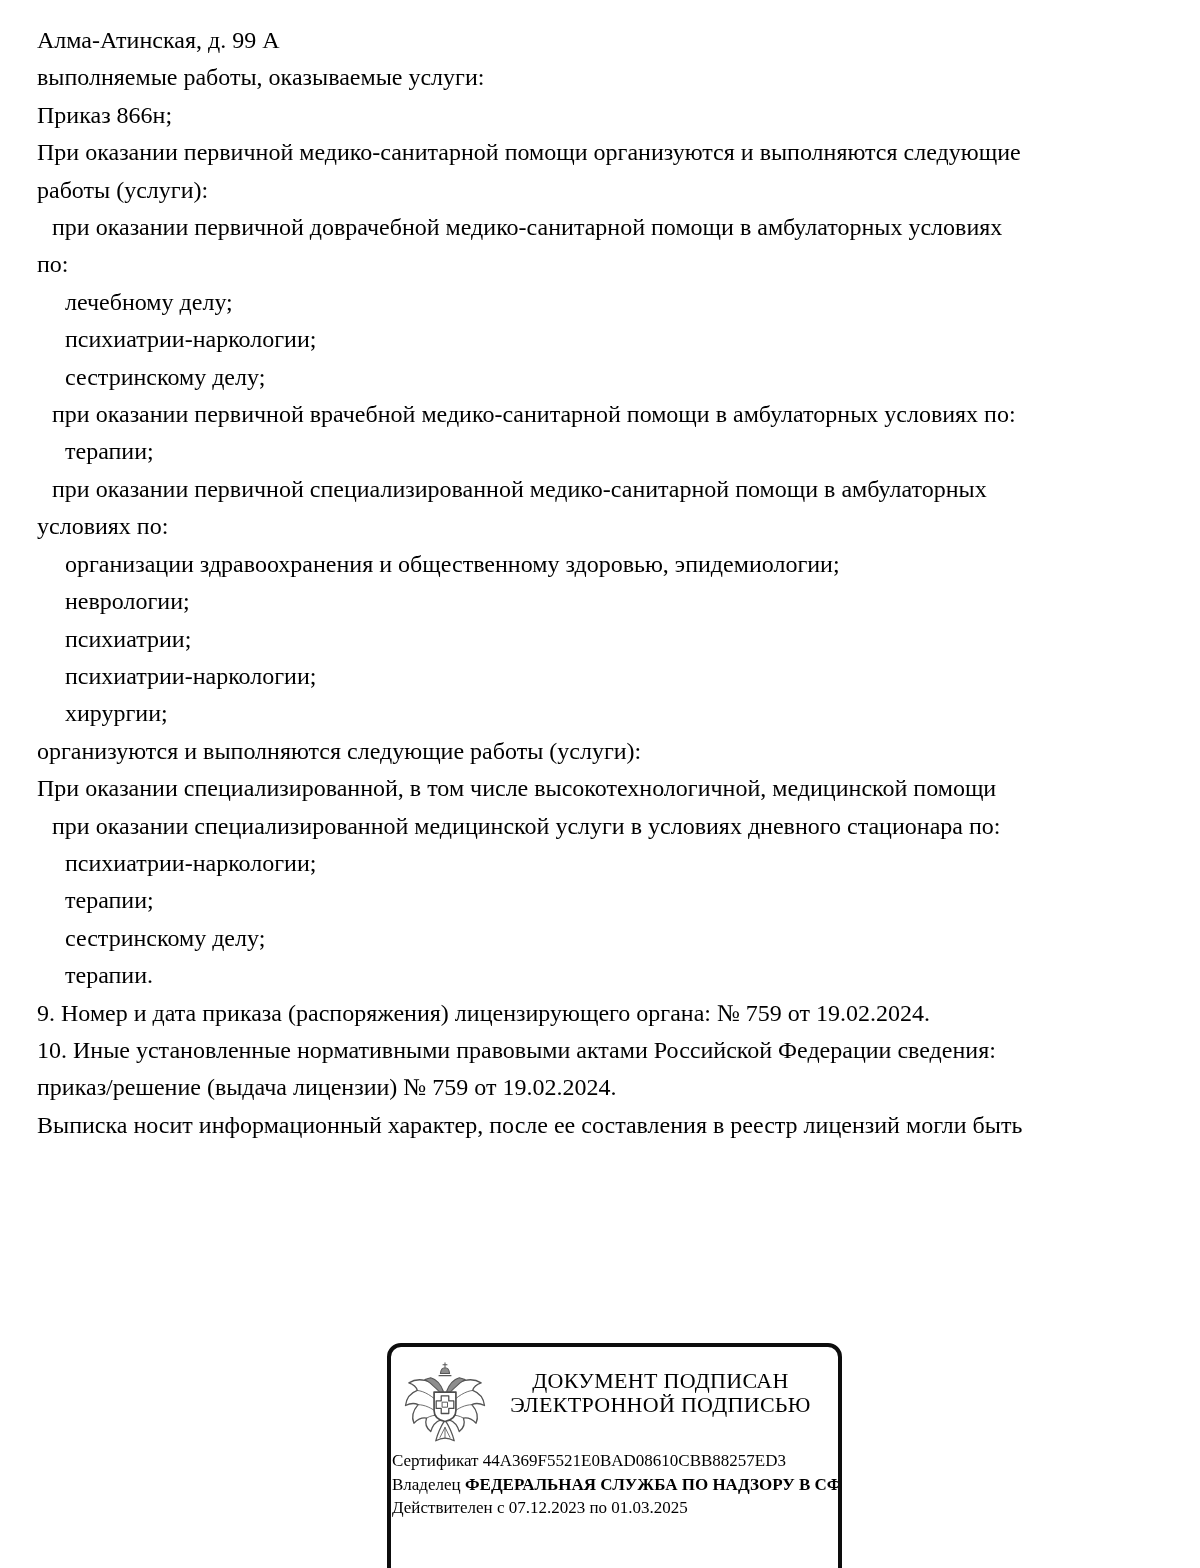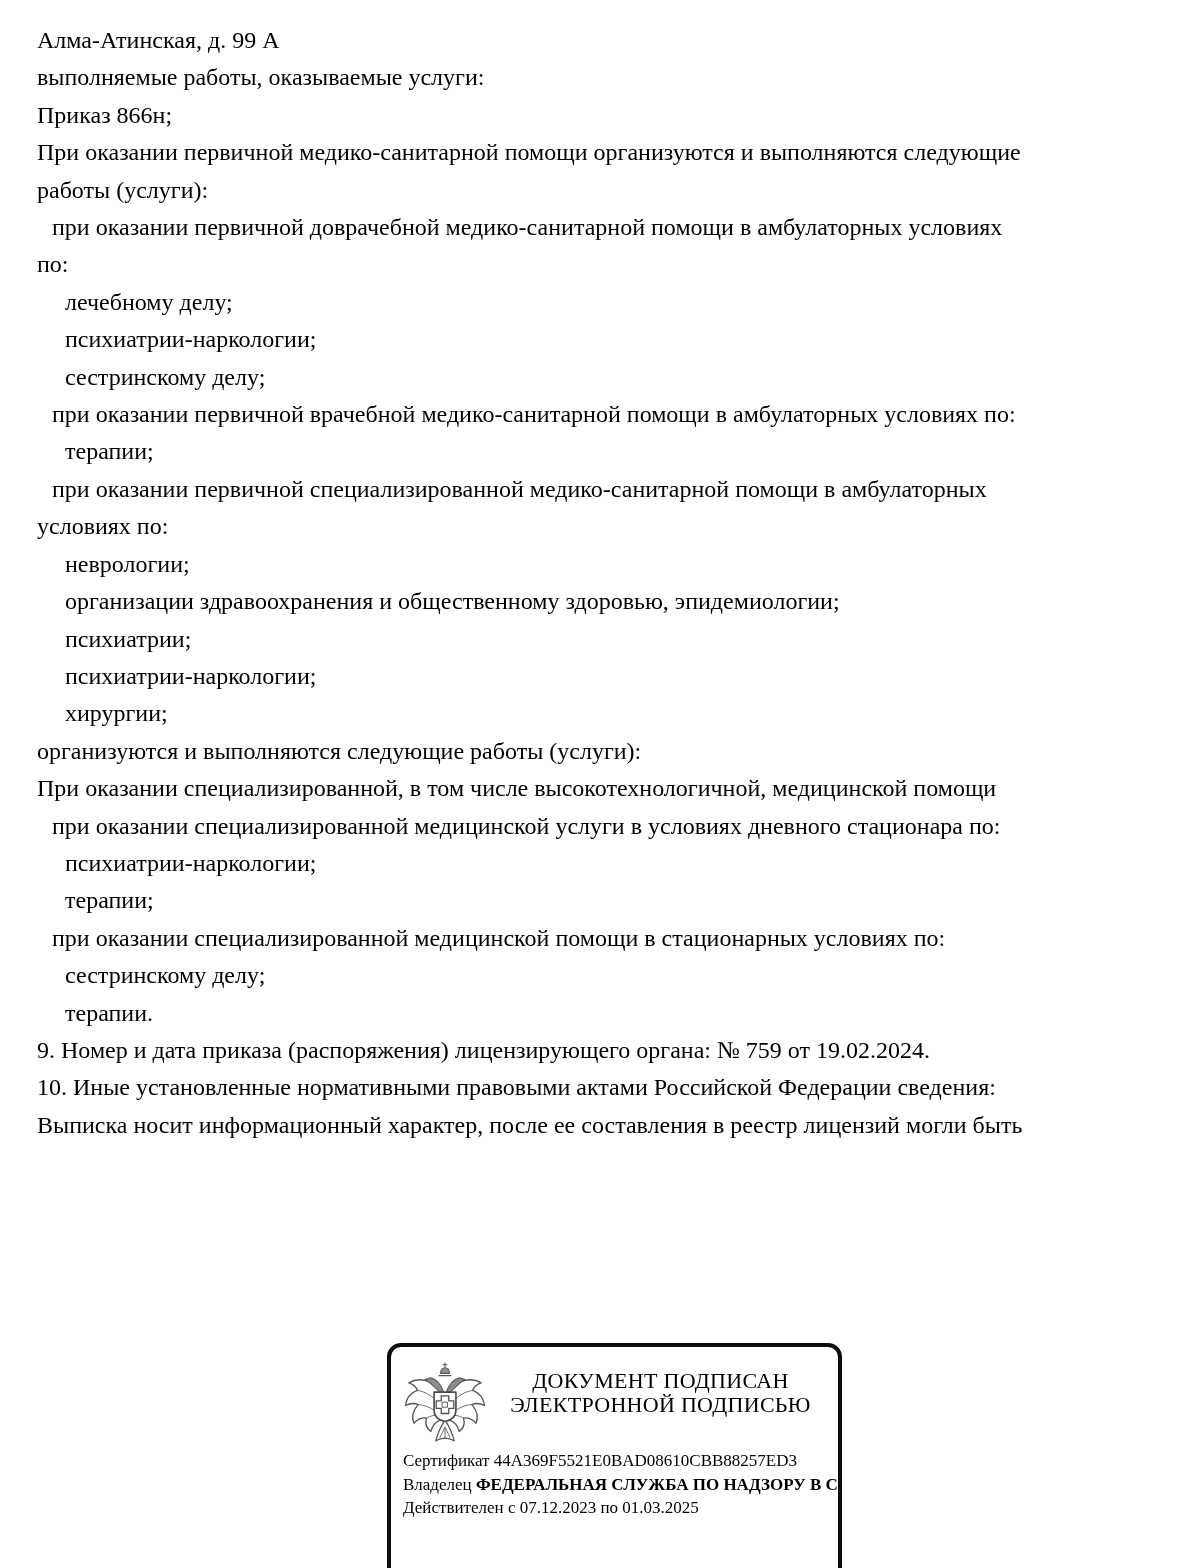--- a/index.html
+++ b/index.html
@@ -18,21 +18,21 @@
     position:absolute;left:387px;top:1343px;width:455px;height:243px;
     box-sizing:border-box;border:4px solid #0d0d0d;border-radius:14px;
     background:#ffffff;overflow:hidden;
   }
   .emblem{position:absolute;left:12px;top:14px;width:84px;height:84px}
   .stamp-title{
     position:absolute;left:108px;right:16px;top:22px;text-align:center;
     font-size:22px;line-height:23.5px;letter-spacing:.3px;
   }
   .stamp-info{
-    position:absolute;left:12px;right:0;top:102px;
+    position:absolute;left:1px;right:0;top:102px;
     font-size:17px;line-height:23.5px;white-space:nowrap;
   }
   .stamp-info p{margin:0;overflow:hidden}
   .owner-value{font-weight:bold}
 </style>
 </head>
 <body>
 
 <div class="doc">
   <p class="l0">Алма-Атинская, д. 99 А</p>
@@ -42,35 +42,35 @@
   <p class="l0">работы (услуги):</p>
   <p class="l1">при оказании первичной доврачебной медико-санитарной помощи в амбулаторных условиях</p>
   <p class="l0">по:</p>
   <p class="l2">лечебному делу;</p>
   <p class="l2">психиатрии-наркологии;</p>
   <p class="l2">сестринскому делу;</p>
   <p class="l1">при оказании первичной врачебной медико-санитарной помощи в амбулаторных условиях по:</p>
   <p class="l2">терапии;</p>
   <p class="l1">при оказании первичной специализированной медико-санитарной помощи в амбулаторных</p>
   <p class="l0">условиях по:</p>
+  <p class="l2">организации здравоохранения и общественному здоровью, эпидемиологии;</p>
   <p class="l2">неврологии;</p>
-  <p class="l2">организации здравоохранения и общественному здоровью, эпидемиологии;</p>
   <p class="l2">психиатрии;</p>
   <p class="l2">психиатрии-наркологии;</p>
   <p class="l2">хирургии;</p>
   <p class="l0">организуются и выполняются следующие работы (услуги):</p>
   <p class="l0">При оказании специализированной, в том числе высокотехнологичной, медицинской помощи</p>
   <p class="l1">при оказании специализированной медицинской услуги в условиях дневного стационара по:</p>
   <p class="l2">психиатрии-наркологии;</p>
   <p class="l2">терапии;</p>
-  <p class="l1">при оказании специализированной медицинской помощи в стационарных условиях по:</p>
   <p class="l2">сестринскому делу;</p>
   <p class="l2">терапии.</p>
   <p class="l0 gap">9. Номер и дата приказа (распоряжения) лицензирующего органа: № 759 от 19.02.2024.</p>
   <p class="l0 gap">10. Иные установленные нормативными правовыми актами Российской Федерации сведения:</p>
+  <p class="l0">приказ/решение (выдача лицензии) № 759 от 19.02.2024.</p>
   <p class="l0 gap">Выписка носит информационный характер, после ее составления в реестр лицензий могли быть</p>
 </div>
 
 <div class="stamp">
   <svg class="emblem" viewBox="0 0 100 100" aria-hidden="true">
     <g stroke="#555" stroke-linejoin="round" stroke-linecap="round">
       <path d="M45 35 C34 22 18 19 7 26 C13 28 16 31 17 35 C9 38 4 45 3 53 C9 50 14 50 18 52 C12 59 10 67 13 74 C18 69 23 67 28 68 C26 74 28 80 33 84 C35 77 39 72 45 70 Z" fill="#ffffff" stroke-width="1.6"></path>
       <path d="M17 35 C26 36 35 42 43 50 M18 52 C26 52 34 56 42 62 M28 68 C33 65 38 64 43 65" fill="none" stroke-width="1"></path>
       <path d="M55 35 C66 22 82 19 93 26 C87 28 84 31 83 35 C91 38 96 45 97 53 C91 50 86 50 82 52 C88 59 90 67 87 74 C82 69 77 67 72 68 C74 74 72 80 67 84 C65 77 61 72 55 70 Z" fill="#ffffff" stroke-width="1.6"></path>
       <path d="M83 35 C74 36 65 42 57 50 M82 52 C74 52 66 56 58 62 M72 68 C67 65 62 64 57 65" fill="none" stroke-width="1"></path>

